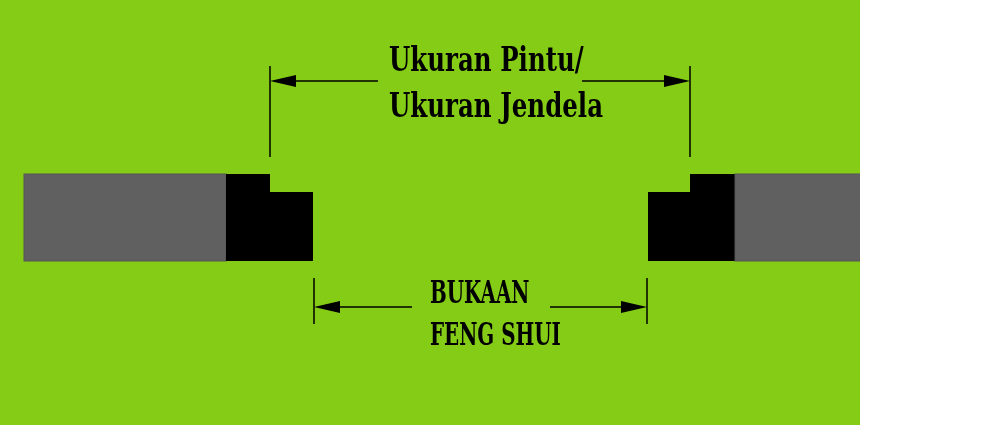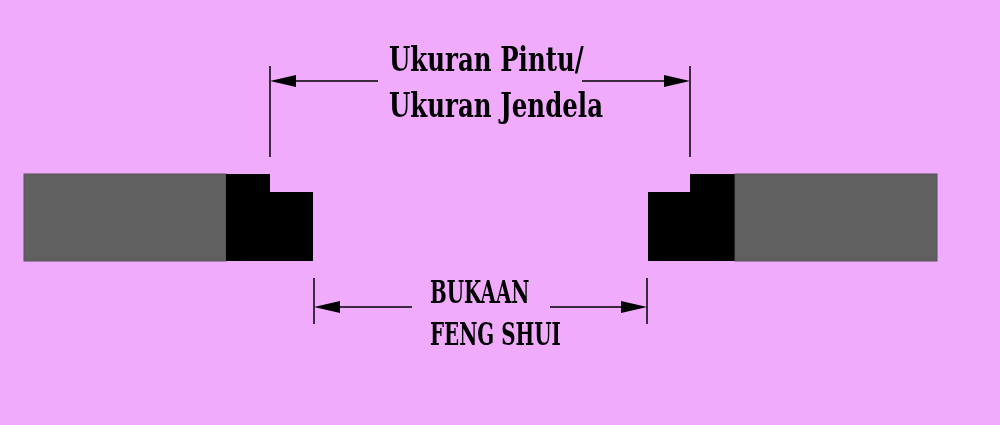--- a/index.html
+++ b/index.html
@@ -1,16 +1,16 @@
 <!DOCTYPE html>
 <html><head>
 <meta charset="utf-8">
 <style>
   html, body { margin: 0; padding: 0; background: #ffffff; }
-  .canvas { position: relative; width: 1000px; height: 425px; overflow: hidden; background: #f0abfc; }
+  .canvas { position: relative; width: 860px; height: 425px; overflow: hidden; background: #84cc16; }
   svg { position: absolute; left: 0; top: 0; }
   .label {
     position: absolute;
     font-family: "DejaVu Serif", serif;
     font-weight: bold;
     color: #000;
     white-space: nowrap;
     line-height: 1;
     transform: scaleX(0.72);
     transform-origin: left top;

